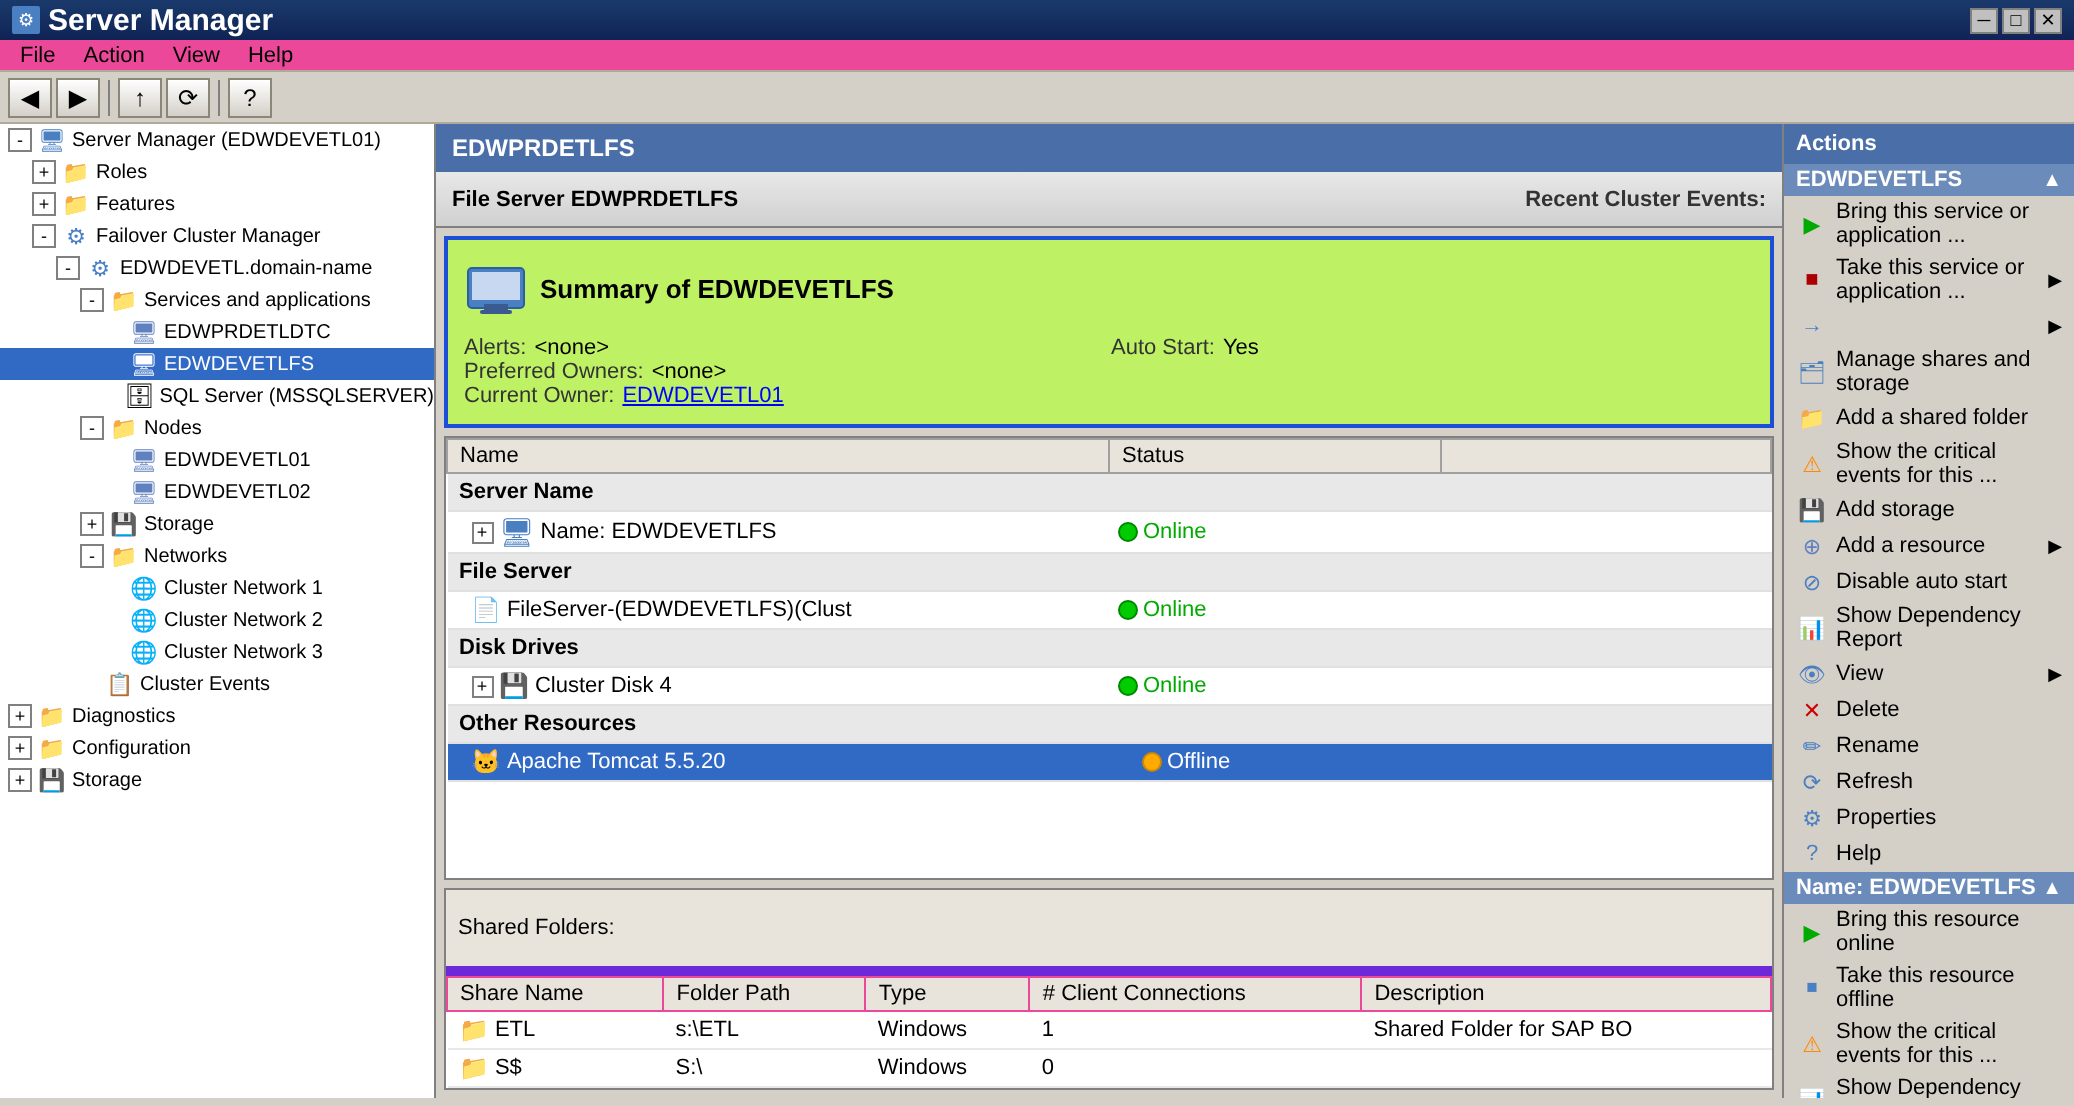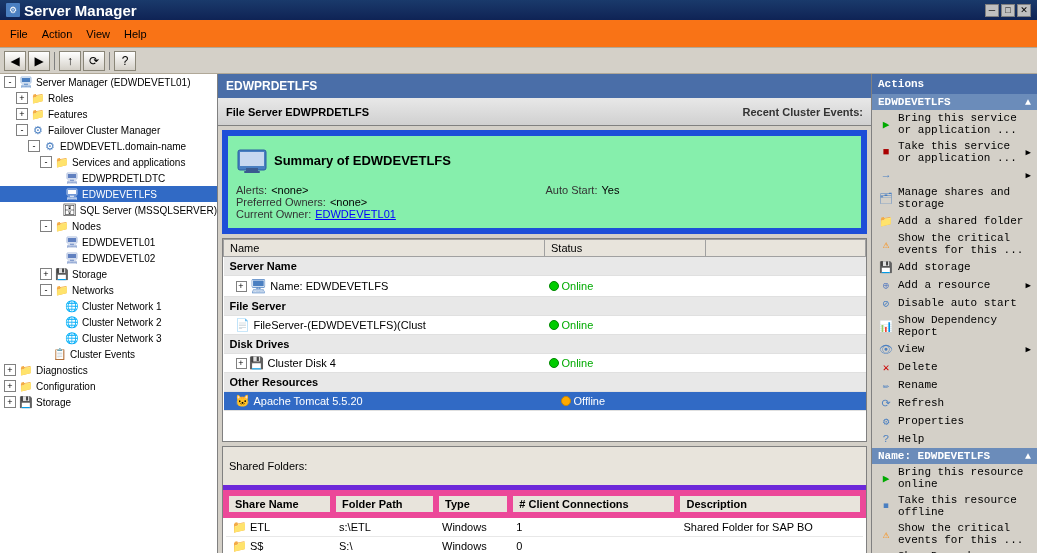--- a/index.html
+++ b/index.html
@@ -7,21 +7,21 @@
 
     
     .title-bar { background: linear-gradient(to bottom, #1a3a6b, #0f2355); color: white; padding: 3px 6px; display: flex; align-items: center; justify-content: space-between; height: 20px; }
     .title-bar-left { display: flex; align-items: center; gap: 4px; }
     .title-bar-icon { width: 14px; height: 14px; background: #4a7fc1; border-radius: 1px; display: flex; align-items: center; justify-content: center; color: white; font-size: 9px; }
     .title-bar-text { font-size: 15px; font-weight: bold; }
     .title-bar-buttons { display: flex; gap: 2px; }
     .title-btn { width: 14px; height: 13px; background: #c0c0c0; border: 1px solid #808080; font-size: 9px; display: flex; align-items: center; justify-content: center; cursor: pointer; color: #000; }
 
     
-    .menu-bar { background: #f97316; border-bottom: 1px solid #b0a898; padding: 2px 4px; display: flex; gap: 2px; height: 28px; align-items: center; }
+    .menu-bar { background: #ec4899; border-bottom: 1px solid #b0a898; padding: 2px 4px; display: flex; gap: 2px; height: 16px; align-items: center; }
     .menu-item { padding: 2px 6px; font-size: 11px; cursor: pointer; }
 
     
     .toolbar { background: #d4d0c8; border-bottom: 1px solid #b0a898; padding: 2px 4px; display: flex; align-items: center; gap: 2px; height: 26px; }
     .toolbar-btn { width: 22px; height: 20px; background: linear-gradient(to bottom, #ffffff, #d4d0c8); border: 1px solid #8a8678; display: flex; align-items: center; justify-content: center; cursor: pointer; font-size: 12px; }
     .toolbar-separator { width: 1px; height: 18px; background: #808080; margin: 0 2px; }
 
     
     .main-layout { display: flex; height: calc(553px - 66px); }
 
@@ -38,21 +38,21 @@
 
     
     .content-header { background: #4a6ea8; color: white; padding: 4px 8px; font-size: 12px; font-weight: bold; height: 24px; display: flex; align-items: center; }
 
     
     .fs-header { background: linear-gradient(to bottom, #e8e8e8, #d0d0d0); border-bottom: 1px solid #808080; padding: 4px 8px; display: flex; align-items: center; justify-content: space-between; height: 28px; }
     .fs-header-left { font-size: 11px; font-weight: bold; }
     .fs-header-right { font-size: 11px; font-weight: bold; color: #333; }
 
     
-    .summary-area { background: #86efac; border: 6px solid #1d4ed8; margin: 4px; padding: 8px; flex-shrink: 0; }
+    .summary-area { background: #bef264; border: 2px solid #1d4ed8; margin: 4px; padding: 8px; flex-shrink: 0; }
     .summary-title { font-size: 13px; font-weight: bold; margin-bottom: 8px; display: flex; align-items: center; gap: 6px; }
     .summary-icon { width: 32px; height: 32px; display: flex; align-items: center; justify-content: center; }
     .summary-grid { display: grid; grid-template-columns: 1fr 1fr; gap: 2px; }
     .summary-row { display: flex; gap: 4px; font-size: 11px; }
     .summary-label { color: #333; font-weight: normal; }
     .summary-value { color: #000; }
     .summary-link { color: #0000ff; text-decoration: underline; cursor: pointer; }
 
     
     .resources-area { margin: 0 4px 4px 4px; border: 1px solid #808080; background: white; flex: 1; overflow-y: auto; }
@@ -65,25 +65,25 @@
     .resource-row.selected td { color: white; }
     .status-online { color: #00aa00; display: flex; align-items: center; gap: 3px; }
     .status-offline { color: white; display: flex; align-items: center; gap: 3px; padding-left: 12px; }
     .status-dot-green { width: 10px; height: 10px; border-radius: 50%; background: #00cc00; border: 1px solid #008800; display: inline-block; flex-shrink: 0; }
     .status-dot-yellow { width: 10px; height: 10px; border-radius: 50%; background: #ffaa00; border: 1px solid #cc8800; display: inline-block; flex-shrink: 0; }
 
     
     .shared-folders-area { margin: 0 4px 4px 4px; border: 1px solid #808080; background: white; }
     .shared-folders-header { background: #e8e4dc; padding: 13px 6px; font-size: 11px; font-weight: normal; border-bottom: 5px solid #6d28d9; }
     .shared-folders-table { width: 100%; border-collapse: collapse; }
-    .shared-folders-table th { background: #e8e4dc; border: 6px solid #ec4899; padding: 2px 6px; text-align: left; font-size: 11px; font-weight: bold; }
+    .shared-folders-table th { background: #e8e4dc; border: 1px solid #ec4899; padding: 2px 6px; text-align: left; font-size: 11px; font-weight: normal; }
     .shared-folders-table td { border-bottom: 1px solid #e8e8e8; padding: 2px 6px; font-size: 11px; }
 
     
-    .right-panel { width: 166px; background: #4c1d95; border-left: 1px solid #808080; display: flex; flex-direction: column; overflow-y: auto; flex-shrink: 0; font-family: Liberation Mono, monospace; }
+    .right-panel { width: 146px; background: #ef4444; border-left: 1px solid #808080; display: flex; flex-direction: column; overflow-y: auto; flex-shrink: 0; }
     .actions-header { background: #4a6ea8; color: white; padding: 4px 6px; font-size: 11px; font-weight: bold; height: 24px; display: flex; align-items: center; }
     .actions-section-title { background: #6b8cba; color: white; padding: 2px 6px; font-size: 11px; font-weight: bold; display: flex; align-items: center; justify-content: space-between; }
     .actions-section-title .arrow { font-size: 10px; }
     .action-item { display: flex; align-items: center; gap: 4px; padding: 2px 6px; cursor: pointer; font-size: 11px; background: #d4d0c8; }
     .action-icon { width: 16px; height: 14px; flex-shrink: 0; display: flex; align-items: center; justify-content: center; }
     .action-item .arrow-right { margin-left: auto; font-size: 9px; }
     .action-item.has-sub .arrow-right { display: inline; }
 
     
     ::-webkit-scrollbar { width: 14px; }

